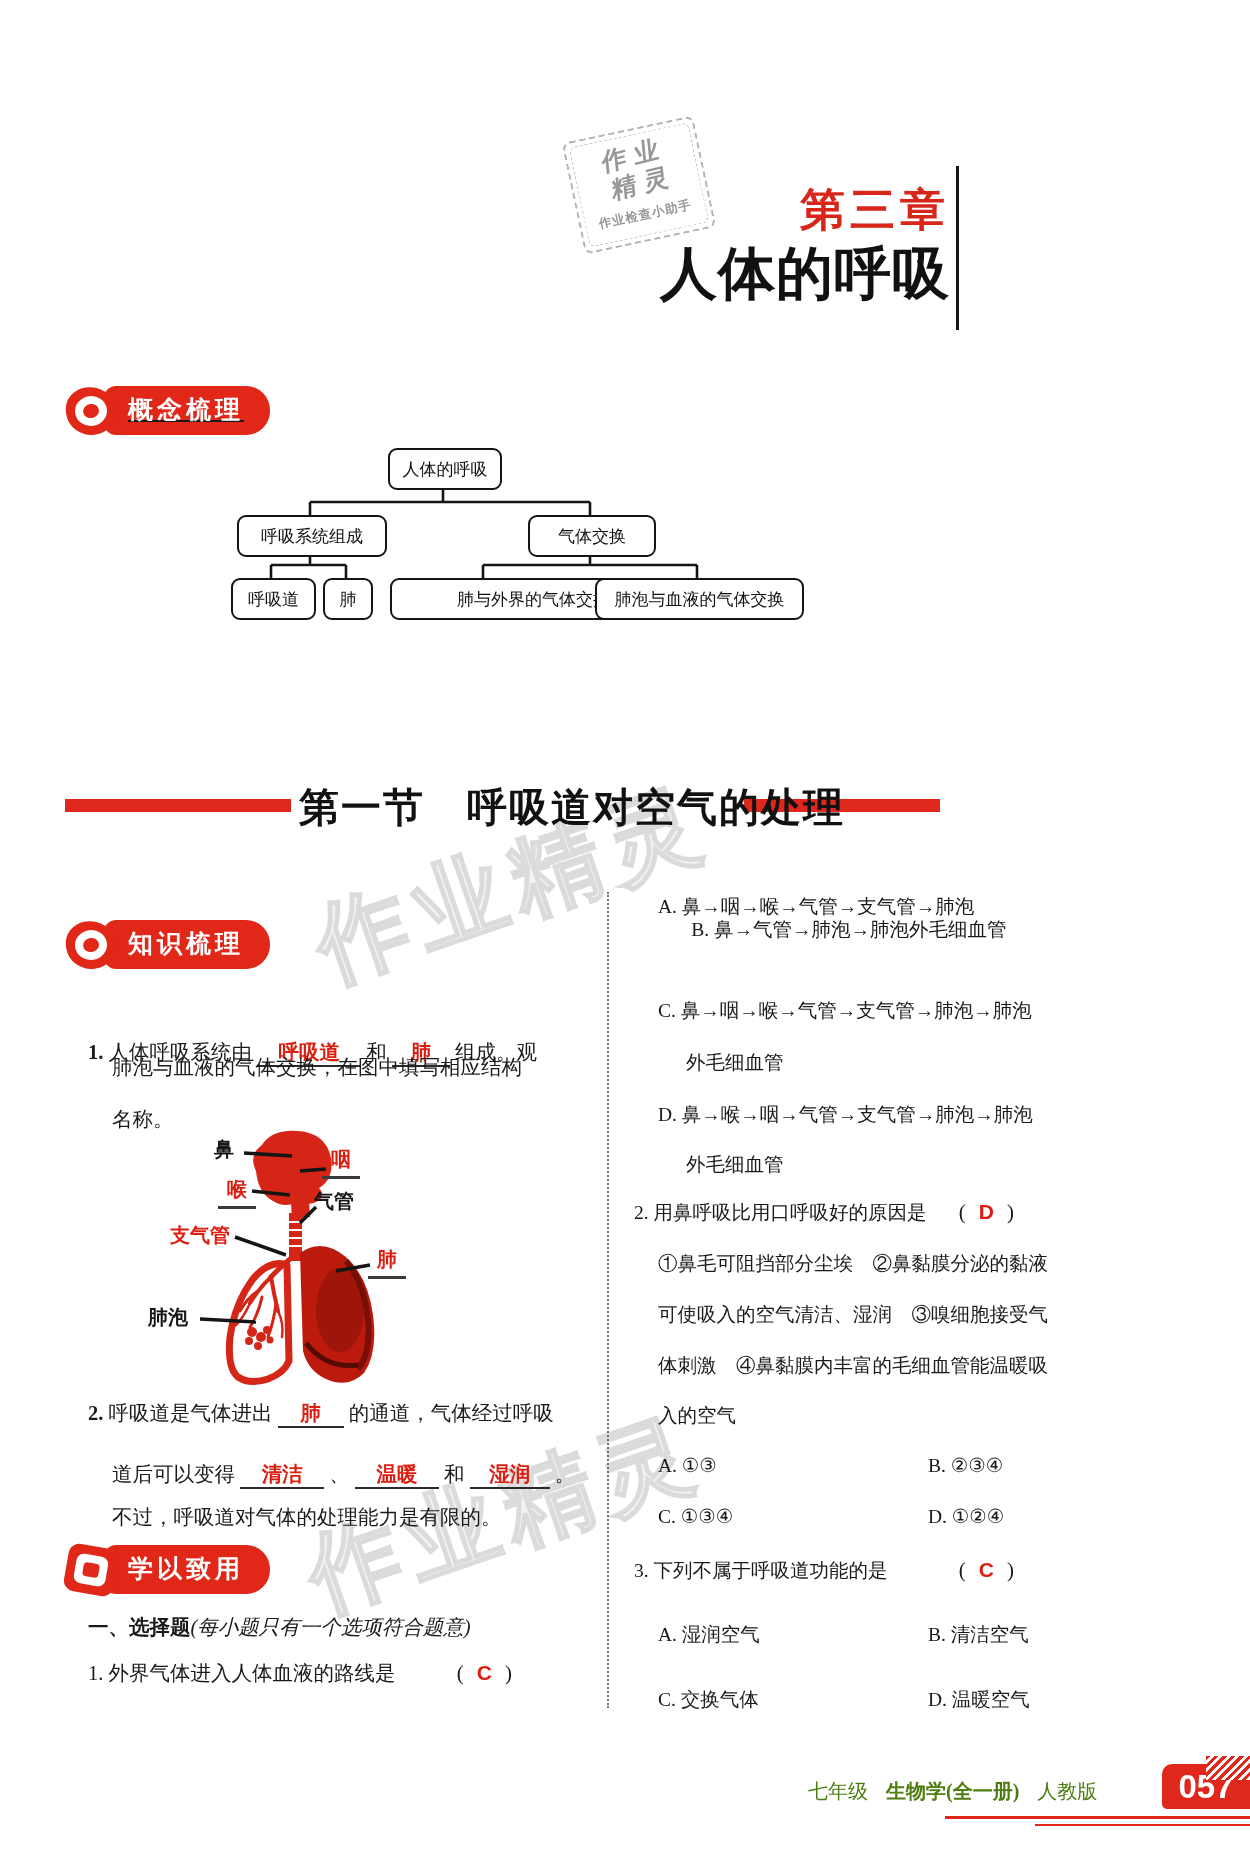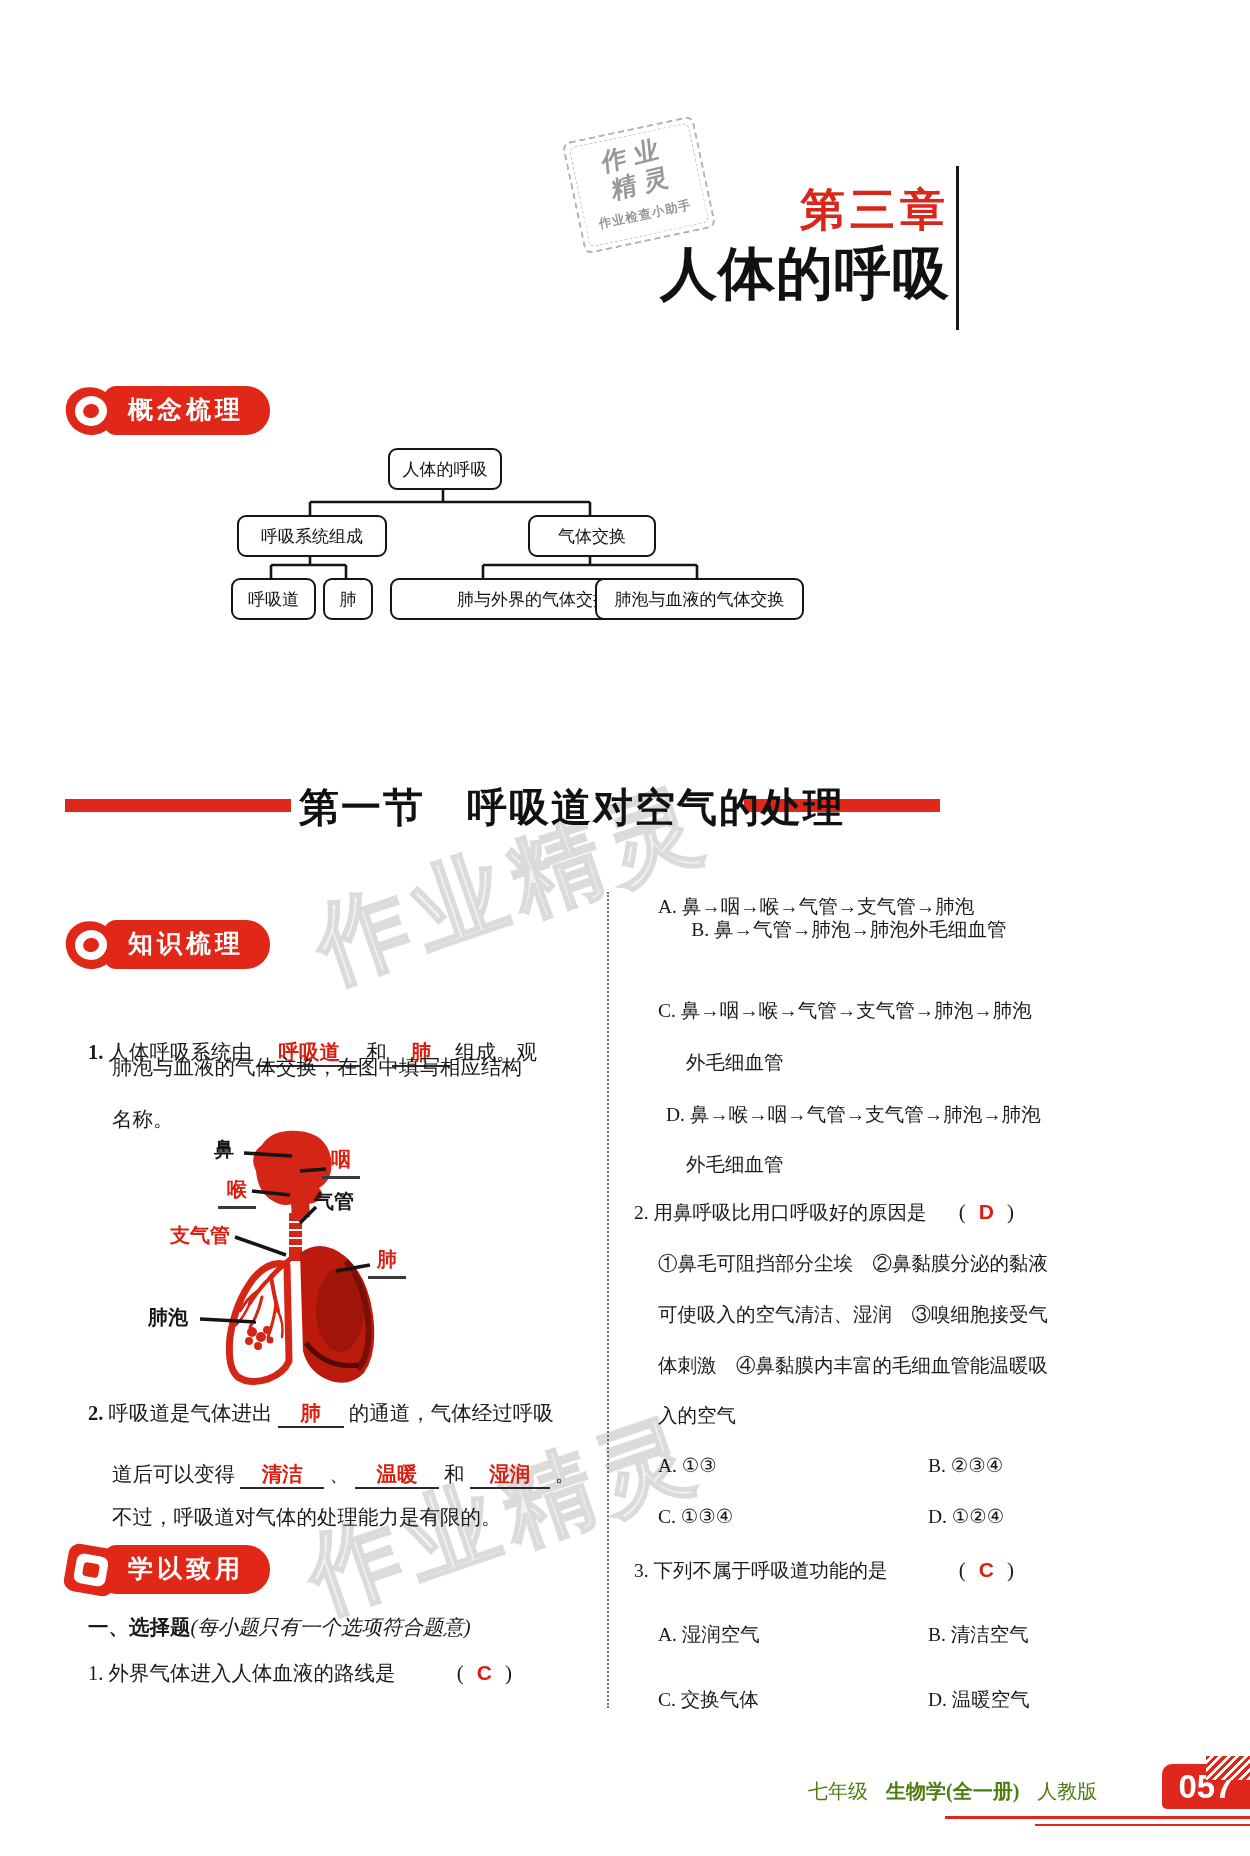--- a/index.html
+++ b/index.html
@@ -117,21 +117,21 @@
     <div>作业</div>
     <div style="margin-left:14px;">精灵</div>
   </div>
   <div class="stamp-small">作业检查小助手</div>
 </div>
 
 <div class="chapter-number">第三章</div>
 <div class="chapter-title">人体的呼吸</div>
 <div class="chapter-vline"></div>
 
-<div class="badge" style="left:66px; top:386px;">
+<div class="badge" style="left:66px; top:386px;text-decoration:underline;">
   <div class="badge-icon"></div>
   <div class="badge-pill">概念梳理</div>
 </div>
 
 <div class="flowchart">
   <svg class="fc-svg" width="640" height="200" viewBox="0 0 640 200">
     <g stroke="#151515" stroke-width="2.6" fill="none">
       <path d="M243,46 L243,62 M110,62 L390,62 M110,62 L110,75 M390,62 L390,75"></path>
       <path d="M110,113 L110,125 M71,125 L146,125 M71,125 L71,138 M146,125 L146,138"></path>
       <path d="M390,113 L390,125 M283,125 L497,125 M283,125 L283,138 M497,125 L497,138"></path>
@@ -250,21 +250,21 @@
       <span>)</span>
   </span>
 </div>
 
 <div class="divider"></div>
 
 <div class="rline" style="top:893px;">A. 鼻→咽→喉→气管→支气管→肺泡</div>
 <div class="rline" style="top:916px;text-align:center;">B. 鼻→气管→肺泡→肺泡外毛细血管</div>
 <div class="rline" style="top:997px;">C. 鼻→咽→喉→气管→支气管→肺泡→肺泡</div>
 <div class="rline rindent" style="top:1049px;">外毛细血管</div>
-<div class="rline" style="top:1101px;margin-left:8px;">D. 鼻→喉→咽→气管→支气管→肺泡→肺泡</div>
+<div class="rline" style="top:1101px;">D. 鼻→喉→咽→气管→支气管→肺泡→肺泡</div>
 <div class="rline rindent" style="top:1151px;">外毛细血管</div>
 
 <div class="rline rq flexline" style="top:1198px; white-space:normal;">
   <span>2. 用鼻呼吸比用口呼吸好的原因是</span>
   <span class="ans">
     <span>(</span>
       <span class="ans-letter">D</span>
       <span>)</span>
   </span>
 </div>

